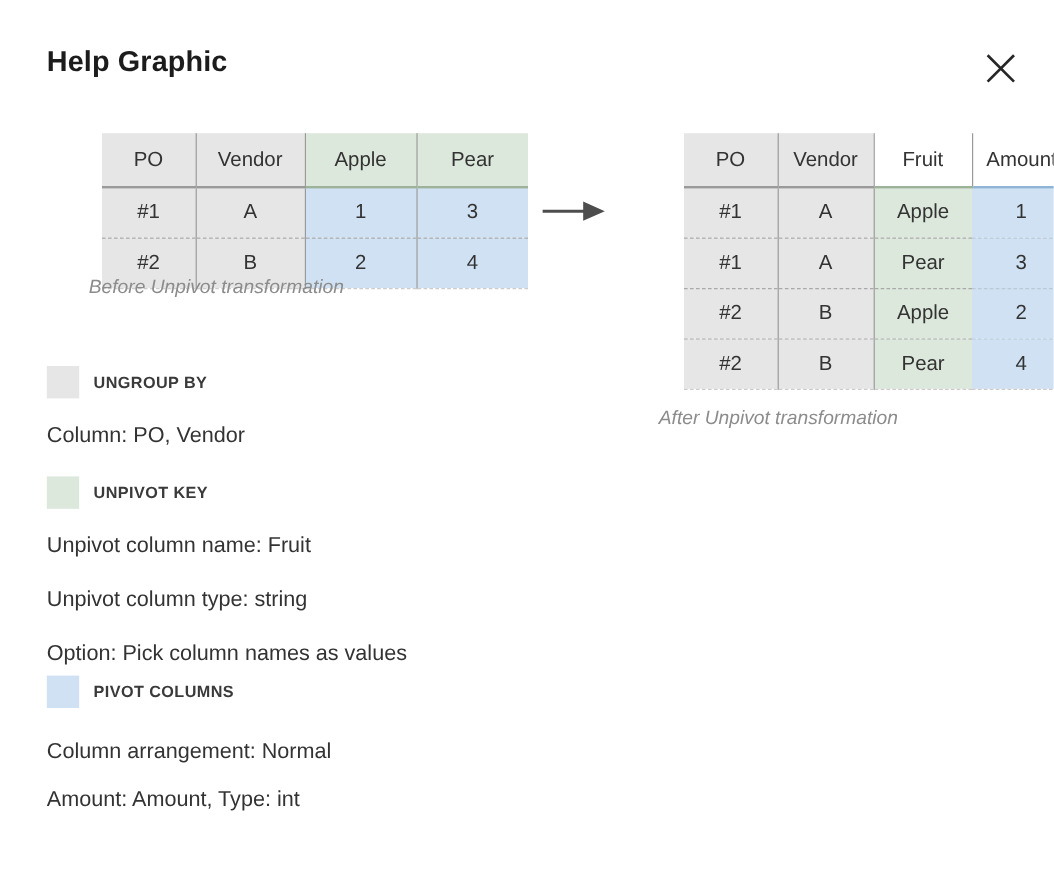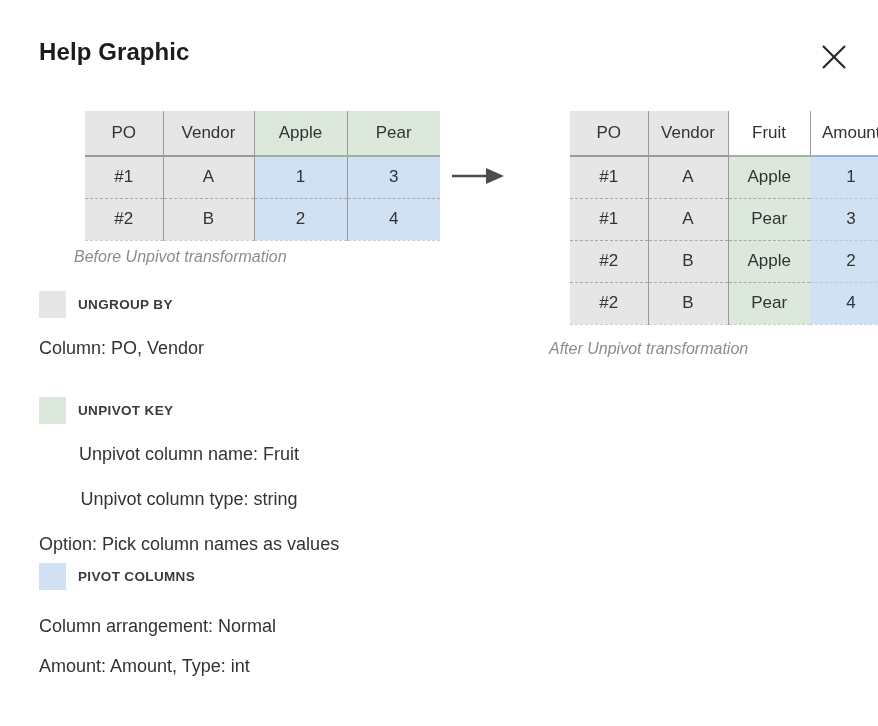--- a/index.html
+++ b/index.html
@@ -108,35 +108,35 @@
   #table-after col.amount { width: 82px; }
 
   
   .table-caption {
     position: absolute;
     font-size: 16px;
     font-style: italic;
     color: #8c8c8c;
     white-space: nowrap;
   }
-  #caption-before { left: 74px; top: 248px; text-align: center; }
+  #caption-before { left: 74px; top: 231px; text-align: center; }
   #caption-after  { left: 549px; top: 340px; }
 
   
   .flow-arrow {
     position: absolute;
     left: 452px;
     top: 165px;
     width: 56px;
     height: 22px;
   }
 
   
   .legend-group { position: absolute; left: 39px; }
-  #legend-ungroup { top: 290px; }
+  #legend-ungroup { top: 304px; }
   #legend-key     { top: 396px; }
   #legend-pivot   { top: 562px; }
 
   .legend-head {
     display: flex;
     align-items: center;
     height: 28px;
   }
   .legend-swatch {
     width: 27px;
@@ -156,21 +156,21 @@
     text-transform: uppercase;
     white-space: nowrap;
   }
   .legend-line {
     font-size: 18px;
     color: #333333;
     white-space: nowrap;
     line-height: 1;
   }
   #legend-ungroup .legend-line { margin-top: 21px; }
-  #legend-key .legend-line     { margin-top: 21px; text-align: center; }
+  #legend-key .legend-line     { margin-top: 21px; }
   #legend-key .legend-line + .legend-line { margin-top: 27px; }
   #legend-pivot .legend-line   { margin-top: 27px; }
   #legend-pivot .legend-line + .legend-line { margin-top: 22px; }
 </style>
 </head>
 <body>
 
 <div class="dialog-header">
   <div class="dialog-title">Help Graphic</div>
 

